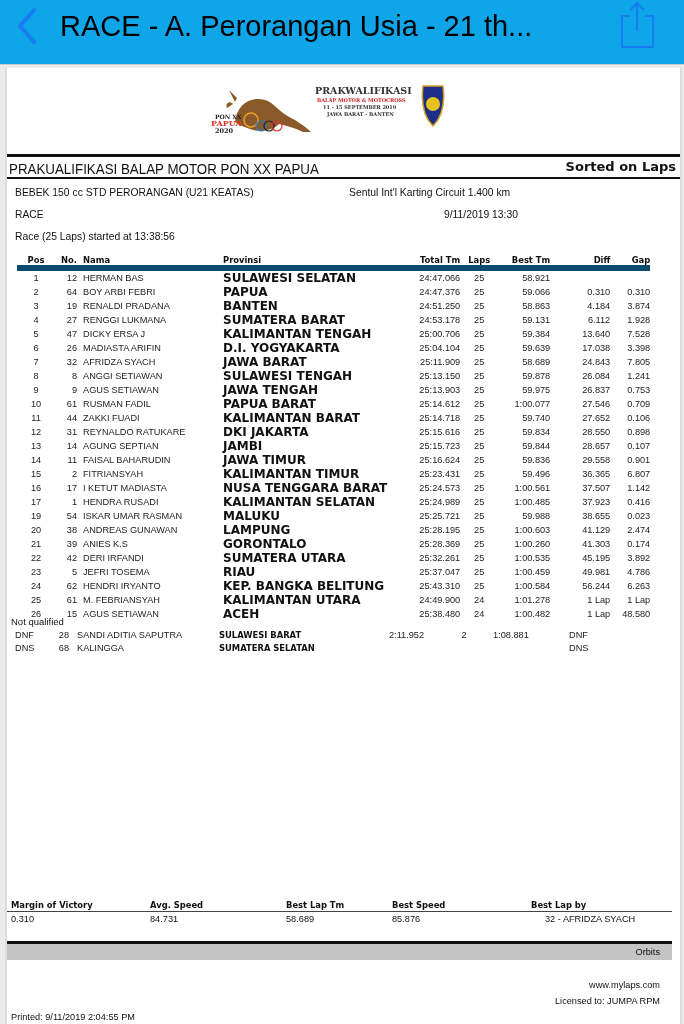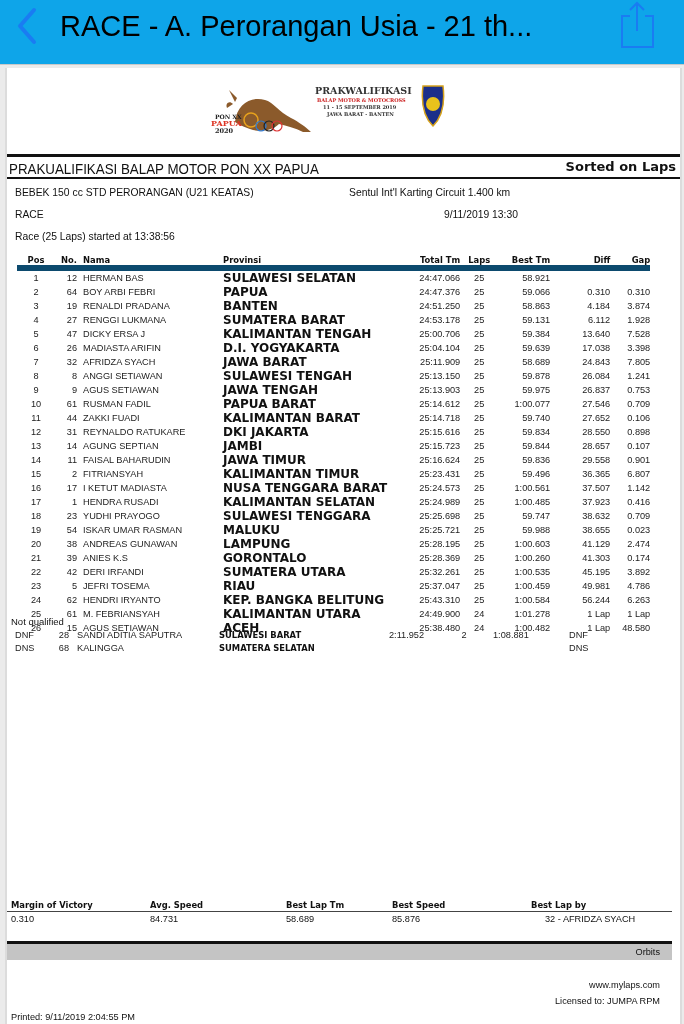--- a/index.html
+++ b/index.html
@@ -294,31 +294,20 @@
           <td class="c-no">1</td>
           <td class="c-name">HENDRA RUSADI</td>
           <td class="c-prov">KALIMANTAN SELATAN</td>
           <td class="c-tot">25:24.989</td>
           <td class="c-laps">25</td>
           <td class="c-best">1:00.485</td>
           <td class="c-diff">37.923</td>
           <td class="c-gap">0.416</td>
         </tr>
         <tr>
-          <td class="c-pos">18</td>
-          <td class="c-no">23</td>
-          <td class="c-name">YUDHI PRAYOGO</td>
-          <td class="c-prov">SULAWESI TENGGARA</td>
-          <td class="c-tot">25:25.698</td>
-          <td class="c-laps">25</td>
-          <td class="c-best">59.747</td>
-          <td class="c-diff">38.632</td>
-          <td class="c-gap">0.709</td>
-        </tr>
-        <tr>
           <td class="c-pos">19</td>
           <td class="c-no">54</td>
           <td class="c-name">ISKAR UMAR RASMAN</td>
           <td class="c-prov">MALUKU</td>
           <td class="c-tot">25:25.721</td>
           <td class="c-laps">25</td>
           <td class="c-best">59.988</td>
           <td class="c-diff">38.655</td>
           <td class="c-gap">0.023</td>
         </tr>

